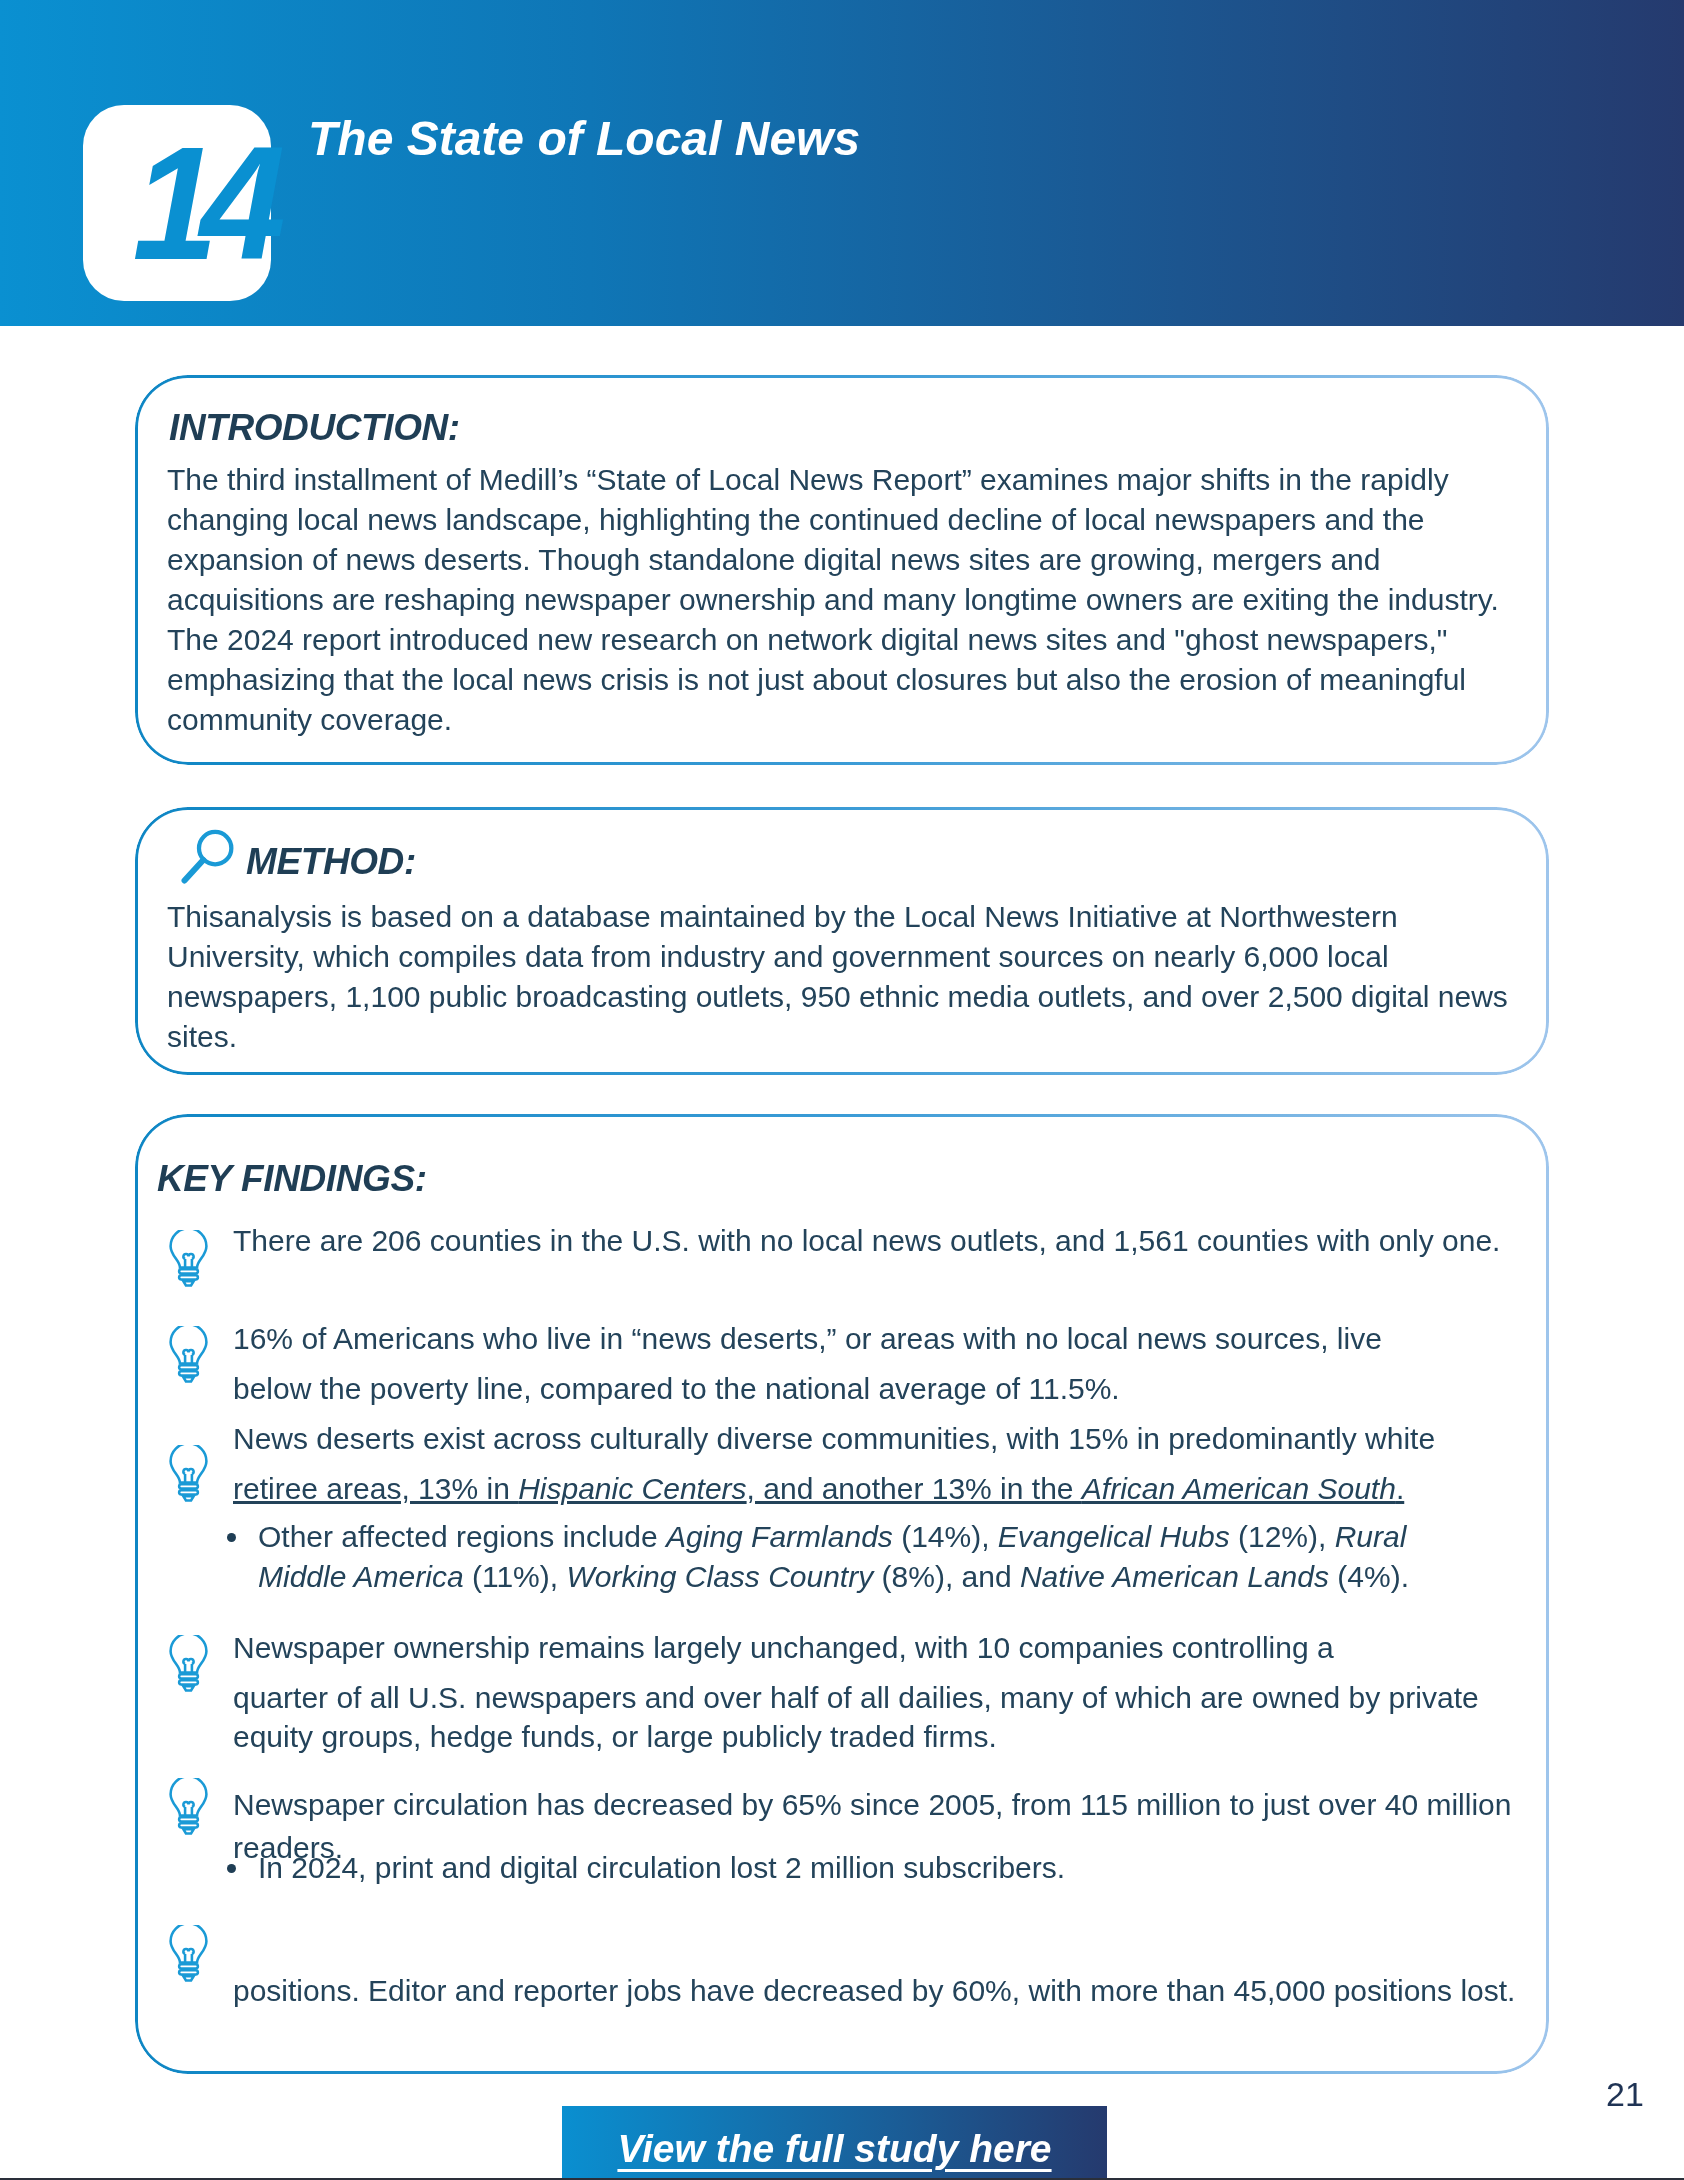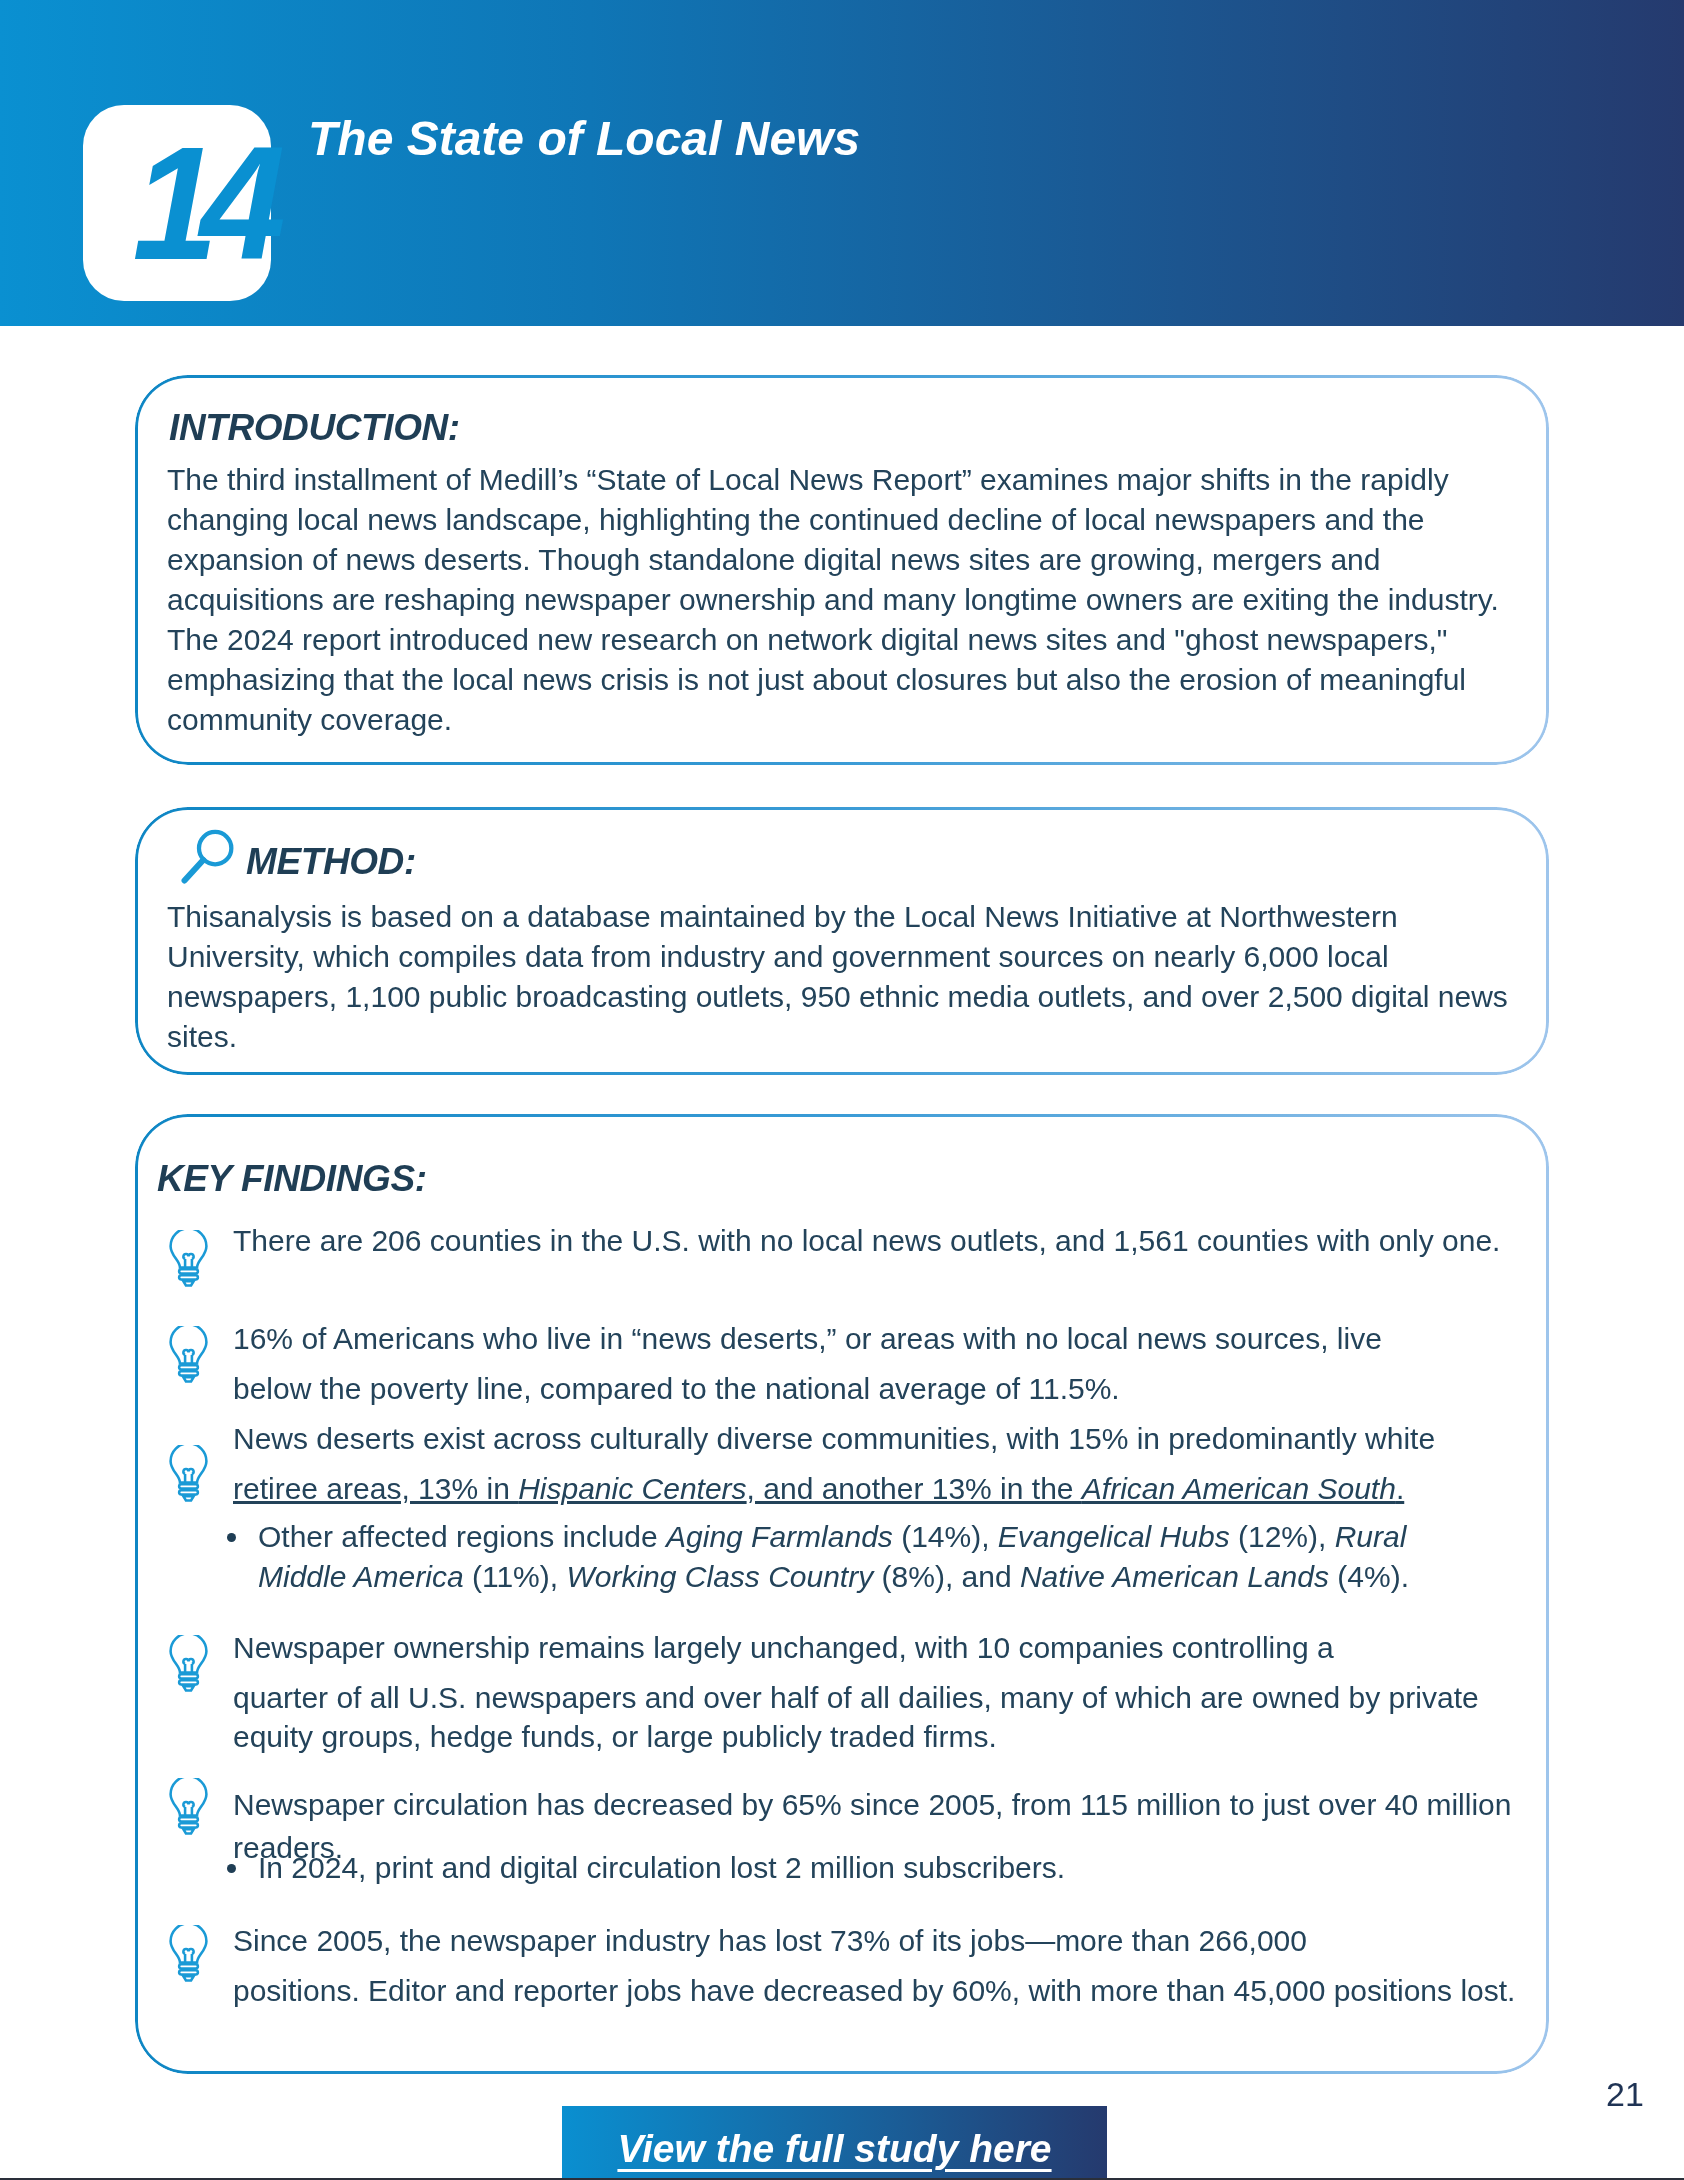--- a/index.html
+++ b/index.html
@@ -202,21 +202,20 @@
       <svg width="43" height="58" viewBox="0 0 50 68">
           <g fill="none" stroke="#1a9ad6" stroke-width="3">
             <path d="M15 44 C15 36 4 30 4 19 A21 21 0 0 1 46 19 C46 30 35 36 35 44 Z"></path>
             <path d="M21 44 V34 M29 44 V34 M21 34 a3 3 0 1 1 4 -3 a3 3 0 1 1 4 3"></path>
             <rect x="14" y="46" width="22" height="5" rx="2.5"></rect>
             <rect x="14" y="53" width="22" height="5" rx="2.5"></rect>
             <path d="M19 60 H31 L28 65 H22 Z"></path>
           </g>
         </svg>
     </span>
-    <div class="ftext" style="top:3.4px;line-height:39px;">Since 2005, the newspaper industry has lost 73% of its jobs—more than 266,000</div>
     <div class="ftext" style="top:53px;line-height:39px;">positions. Editor and reporter jobs have decreased by 60%, with more than 45,000 positions lost.</div>
   </div>
 </div>
 
 <div class="page-num">21</div>
 <div class="cta">
   <span class="cta-label">View the full study here</span>
 </div>
 <div class="bottom-rule"></div>
 

